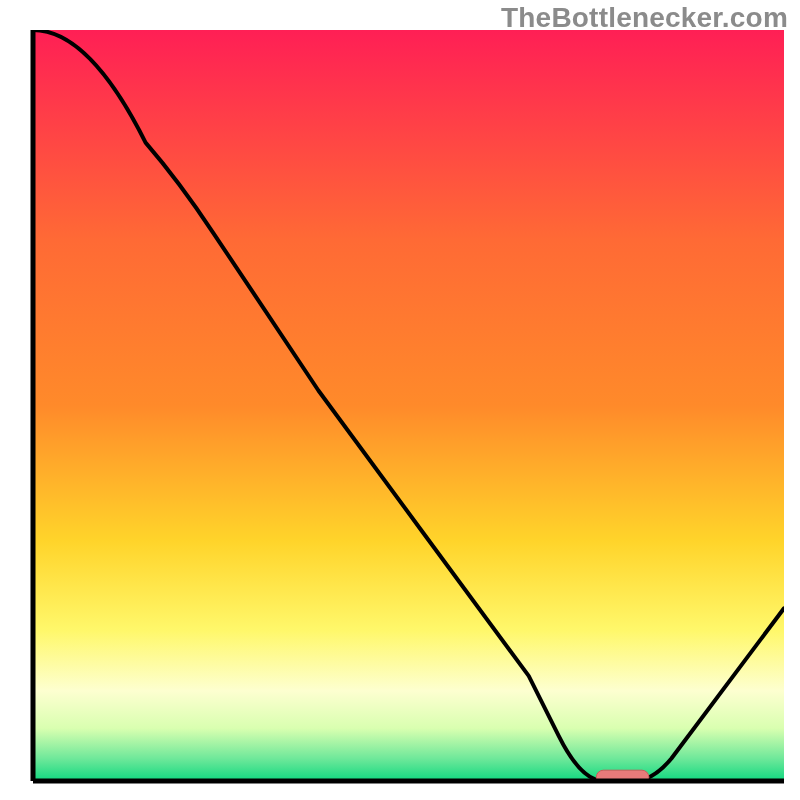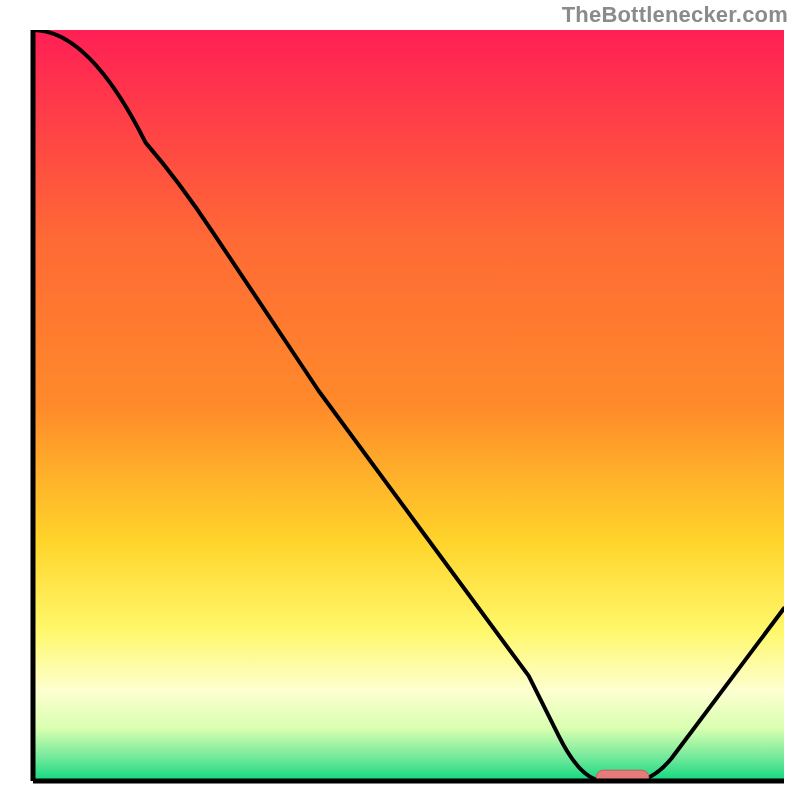--- a/index.html
+++ b/index.html
@@ -13,21 +13,21 @@
   .chart-container {
     position: relative;
     width: 800px;
     height: 800px;
   }
   .attribution {
     position: absolute;
     top: 2px;
     right: 12px;
     font-family: Arial, Helvetica, sans-serif;
-    font-size: 22px;
+    font-size: 28px;
     font-weight: bold;
     color: #8b8b8b;
     letter-spacing: 0.2px;
     z-index: 10;
   }
   svg.plot {
     position: absolute;
     left: 0;
     top: 0;
     width: 800px;

